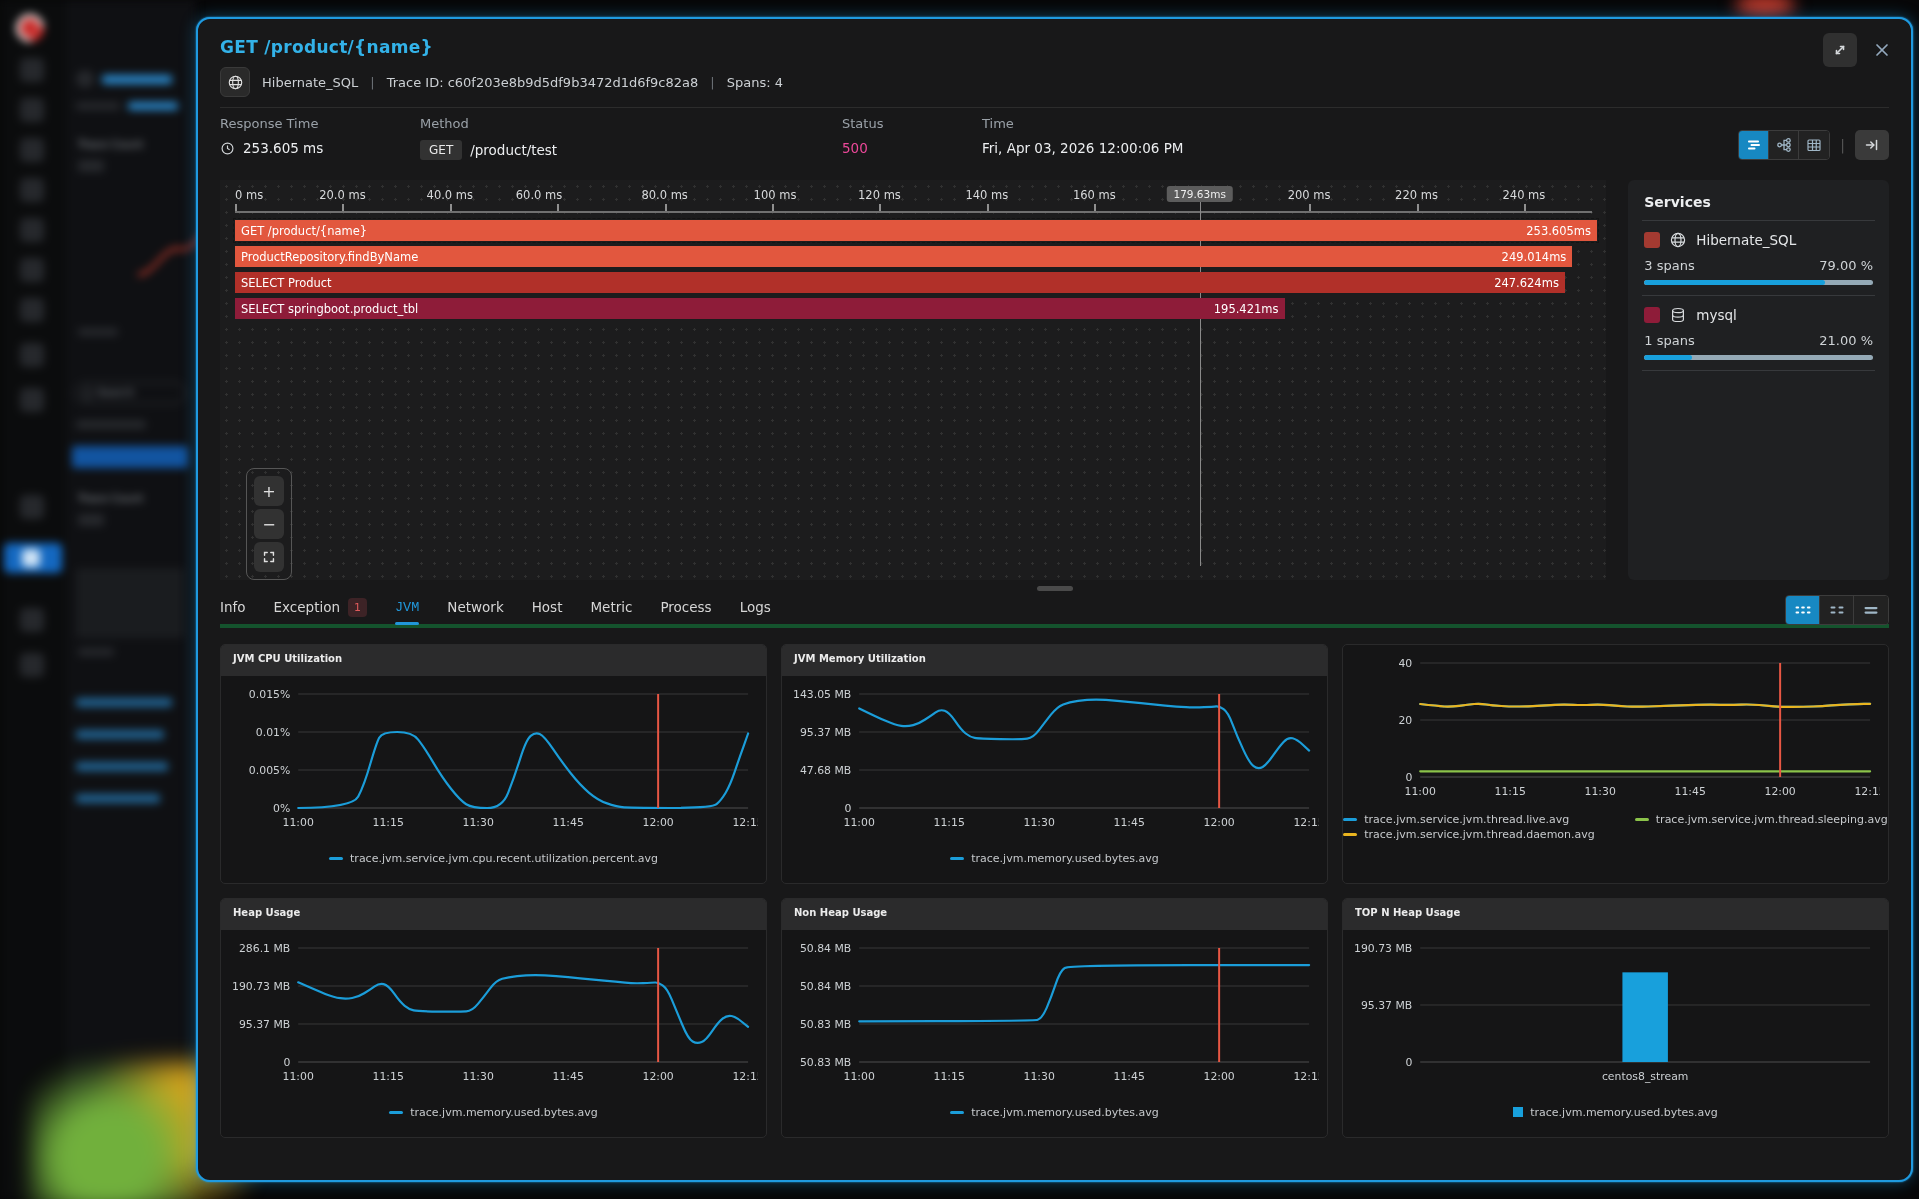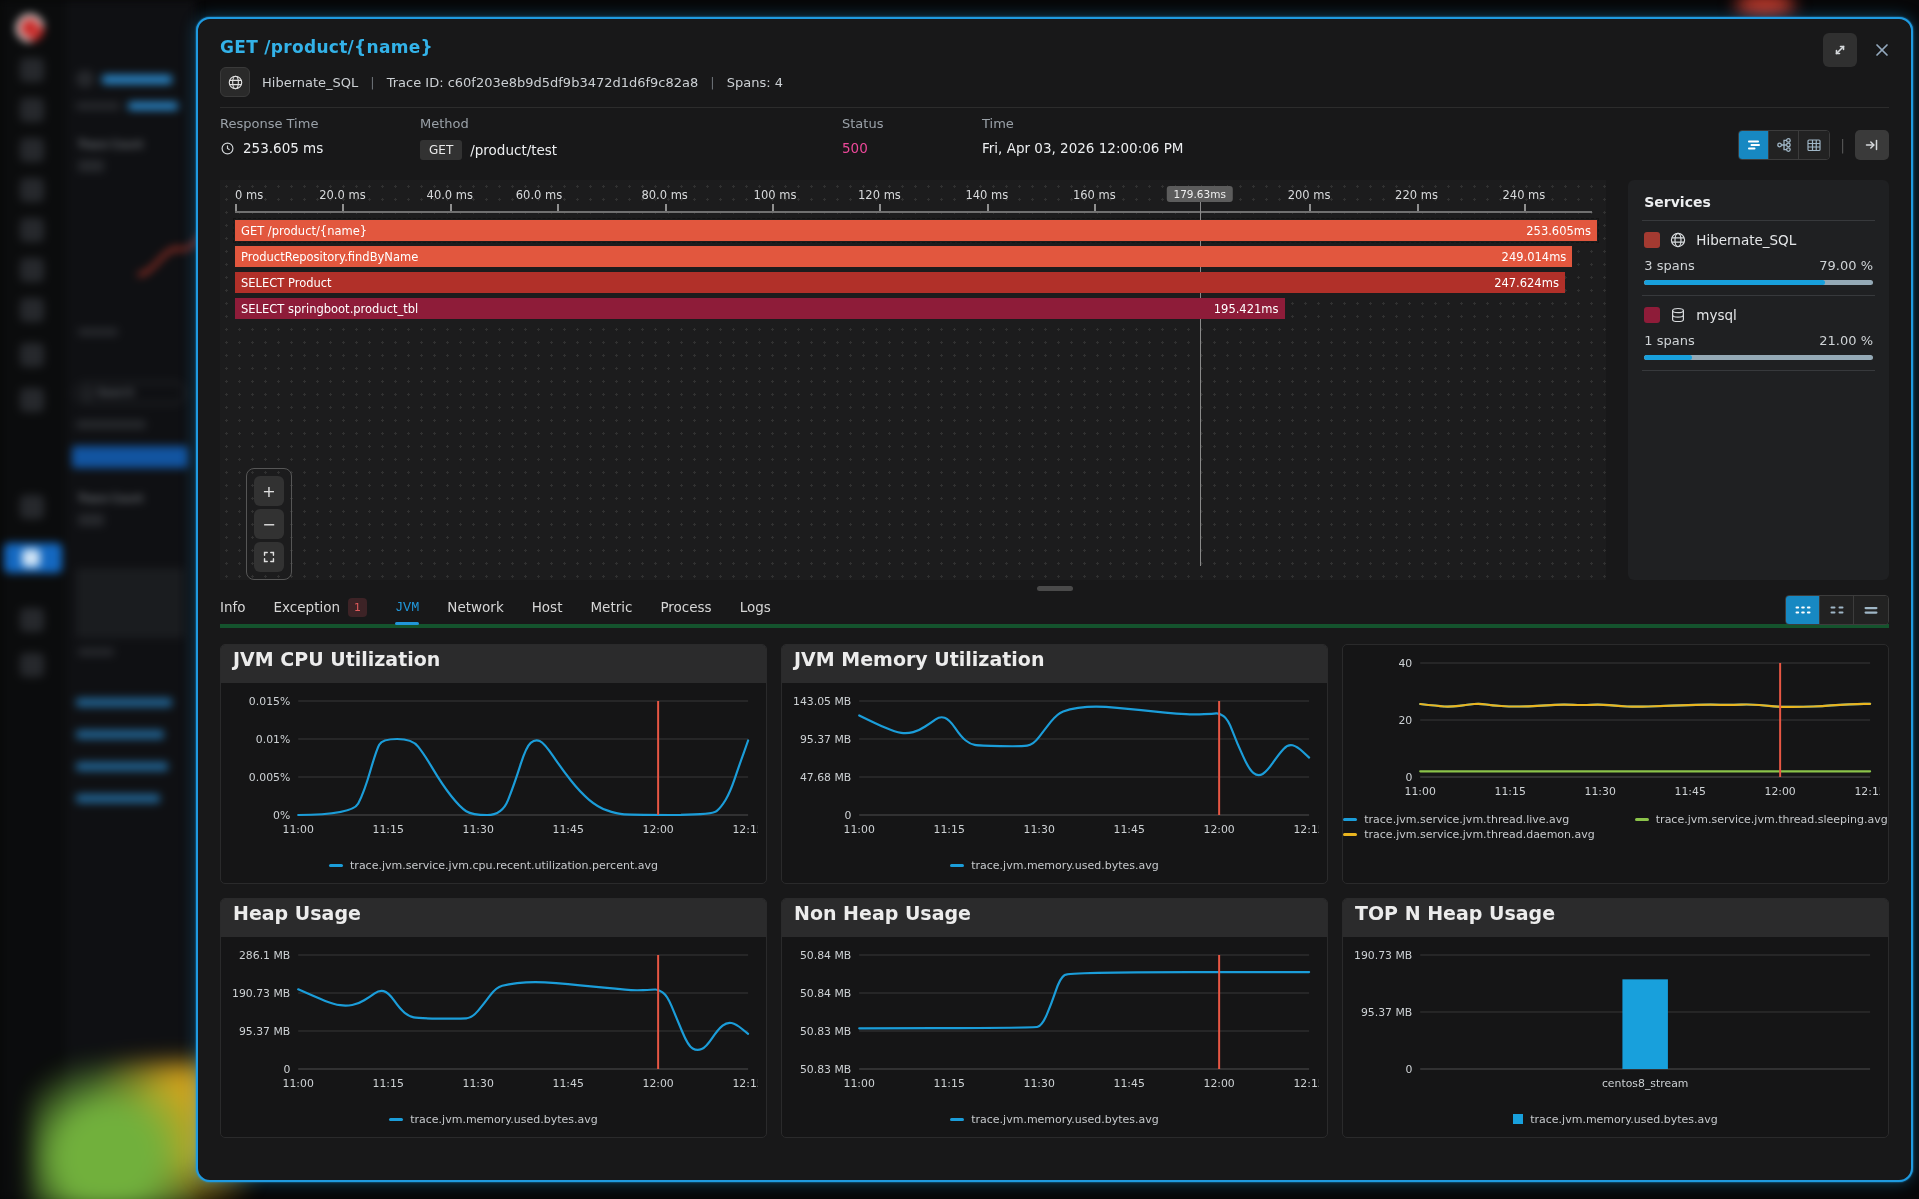--- a/index.html
+++ b/index.html
@@ -104,21 +104,21 @@
     display:flex; align-items:center; justify-content:center; padding:0 4px; }
   .layout-toggles { position:absolute; right:0; top:1px; display:flex; border:1px solid #3c3c3c; border-radius:4px; overflow:hidden; }
   .lt-btn { width:34px; height:28px; display:flex; align-items:center; justify-content:center; background:#222;
     color:#9fb6c6; cursor:pointer; border-right:1px solid #3c3c3c; }
   .lt-btn:last-child { border-right:none; }
   .lt-btn.active { background:#1788c2; color:#fff; }
 
   
   .charts-grid { margin-top:16px; display:grid; grid-template-columns:repeat(3,1fr); gap:14px 14px; }
   .card { height:240px; background:#151516; border:1px solid #2a2a2b; border-radius:5px; overflow:hidden; }
-  .card-head { height:38px; background:#2b2b2c; color:#ececec; font-size:19px; font-weight:600;
+  .card-head { height:31px; background:#2b2b2c; color:#ececec; font-size:10px; font-weight:600;
     line-height:28px; padding:0 12px; }
   .card-body { height:210px; display:flex; flex-direction:column; padding:6px 8px 2px; }
   .chart-svg { width:100%; height:150px; flex:none; }
   .legend { flex:1; display:flex; align-items:center; justify-content:center; flex-wrap:wrap;
     column-gap:26px; row-gap:2px; font-size:11px; color:#c6c9cc; }
   .legend.cols2 { display:grid; grid-template-columns:auto auto; justify-content:center; column-gap:40px; align-content:center; }
   .leg-item { display:flex; align-items:center; gap:7px; white-space:nowrap; }
   .leg-dash { width:14px; height:3px; border-radius:2px; flex:none; }
   .leg-sq { width:10px; height:10px; flex:none; }
   svg text { font-family:"DejaVu Sans","Liberation Sans",sans-serif; }

